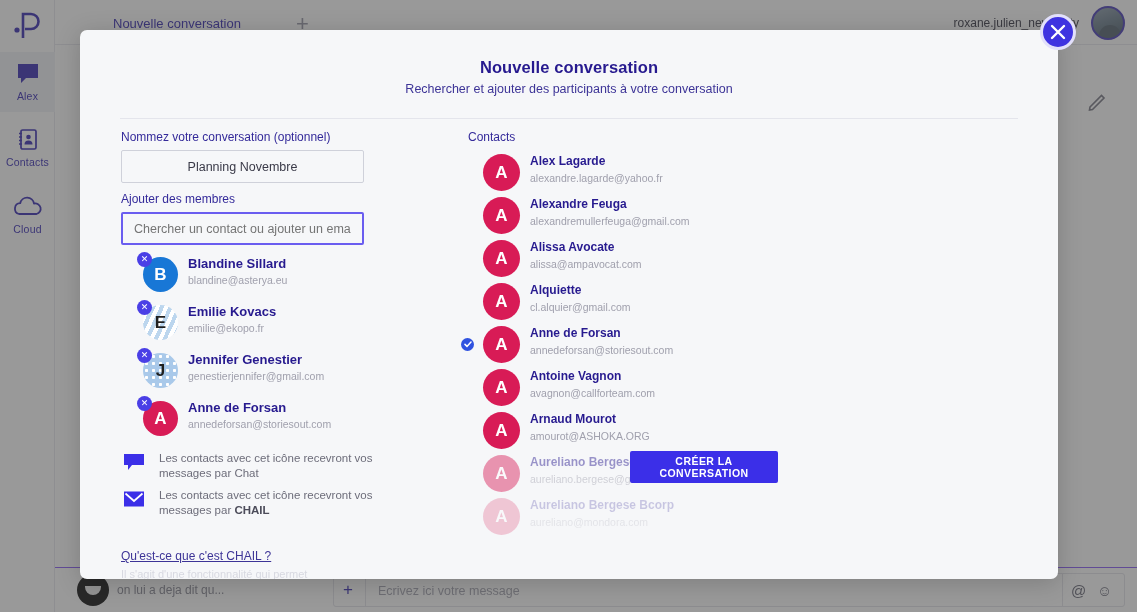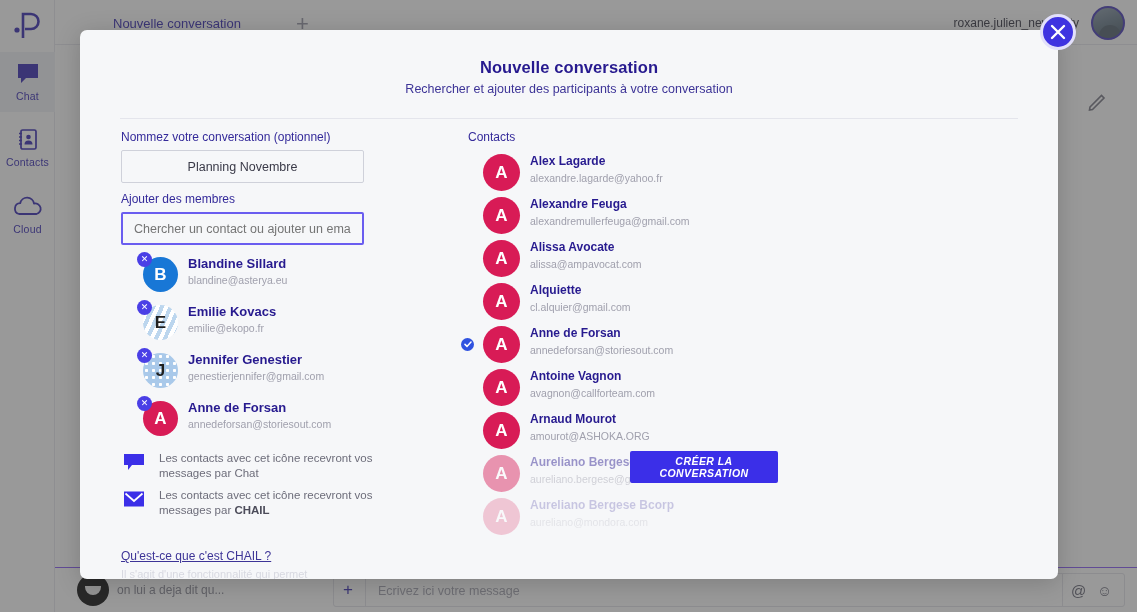--- a/index.html
+++ b/index.html
@@ -212,21 +212,21 @@
   }
   .c-name { position: absolute; left: 142px; top: 2px; font-size: 12px; font-weight: bold; color: #271a8f; }
   .c-mail { position: absolute; left: 142px; top: 20px; font-size: 10.5px; color: #a0a0ad; }
   .contact-row.fade-1 { opacity: .45; }
   .contact-row.fade-2 { opacity: .22; }
 
   .create-btn {
     position: absolute; left: 550px; top: 421px; width: 148px; height: 32px;
     background: #3b2fe8; color: #fff; border: none; border-radius: 2px;
     font-size: 10.5px; font-weight: bold; letter-spacing: .45px;
-    font-family: "Liberation Sans", sans-serif; cursor: pointer; font-style: italic;
+    font-family: "Liberation Sans", sans-serif; cursor: pointer;
   }
 </style>
 </head>
 <body>
 
 <div id="app-root">
 
   <div class="app-sidebar">
     <div class="nav-active-bg"></div>
 
@@ -236,21 +236,21 @@
         <path d="M12 30 L12 6 L20 6 A7.5 7.5 0 0 1 20 21 L14 21" fill="none" stroke="#3b2fb5" stroke-width="2.6"></path>
       </svg>
     </div>
 
     <div class="nav-item nav-chat">
       <span class="nav-glyph">
         <svg width="26" height="24" viewBox="0 0 26 24">
           <path d="M3 2 h20 v14 h-12 l-5 5 v-5 h-3 z" fill="#3b2fb5"></path>
         </svg>
       </span>
-      <span>Chat</span>
+      <span>Alex</span>
     </div>
 
     <div class="nav-item nav-contacts">
       <span class="nav-glyph">
         <svg width="26" height="24" viewBox="0 0 26 24">
           <rect x="6" y="2" width="15" height="19" rx="1.6" fill="none" stroke="#3b2fb5" stroke-width="1.7"></rect>
           <circle cx="13.5" cy="9" r="2.3" fill="#3b2fb5"></circle>
           <path d="M9.5 16.5 a4 4 0 0 1 8 0" fill="#3b2fb5"></path>
           <path d="M4 5.5h3M4 9h3M4 12.5h3M4 16h3" stroke="#3b2fb5" stroke-width="1.5"></path>
         </svg>

